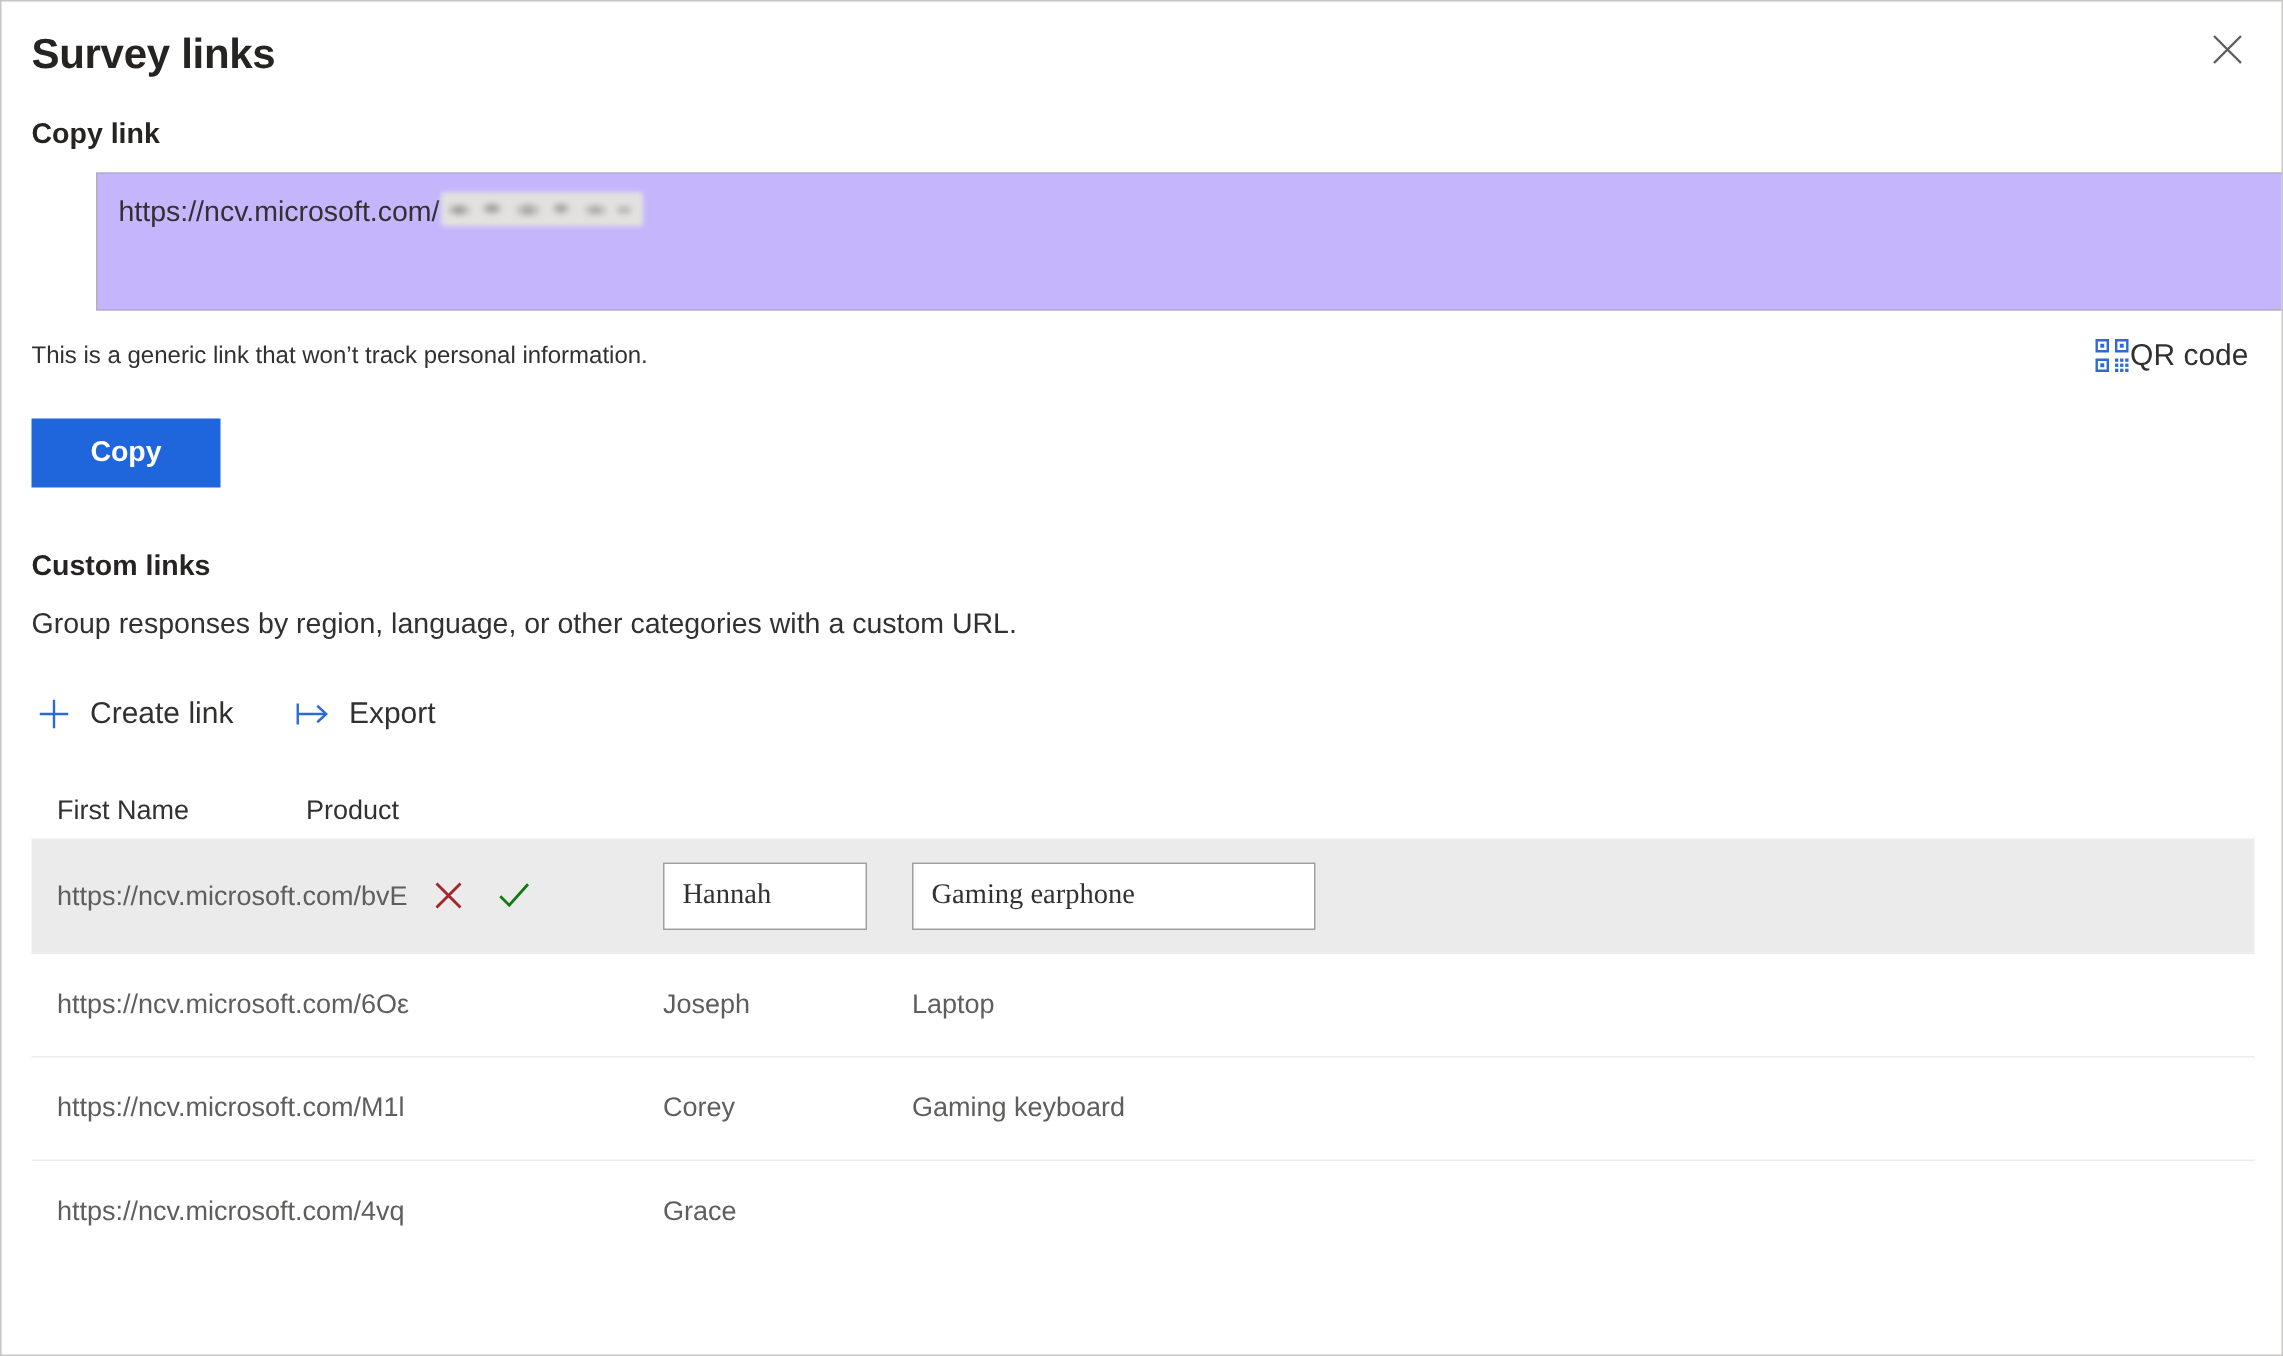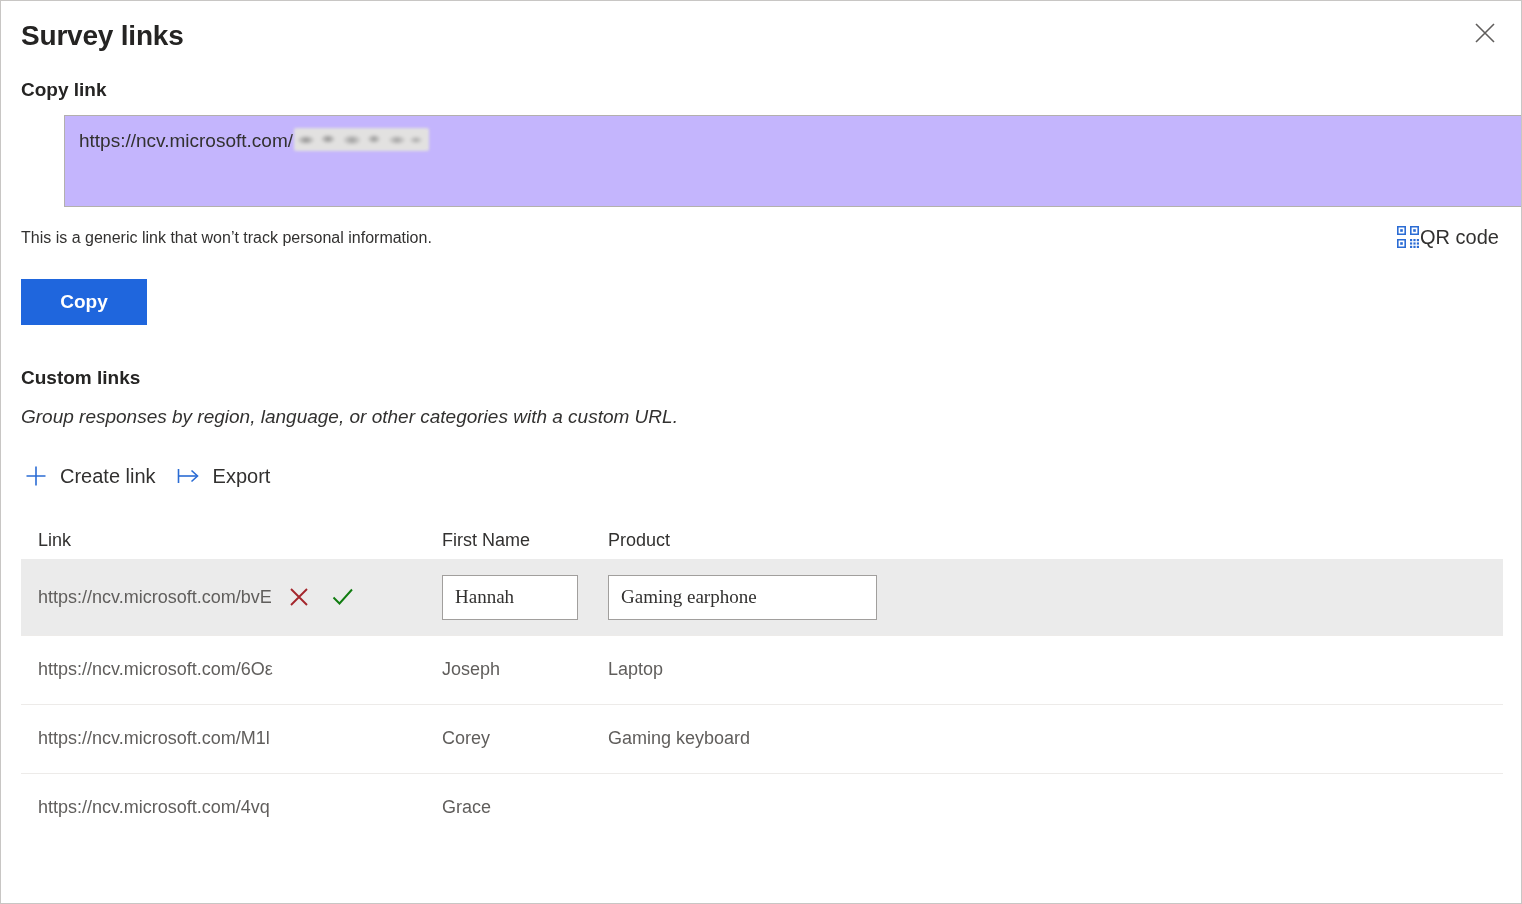--- a/index.html
+++ b/index.html
@@ -145,27 +145,26 @@
     font-weight: 600;
     color: #252423;
     margin: 42px 0 0 0;
     line-height: 1.2;
   }
   .section-sub {
     font-size: 19px;
     color: #323130;
     margin: 16px 0 0 0;
     line-height: 1.2;
-    font-style: italic;
   }
 
   .command-bar {
     display: flex;
     align-items: center;
-    gap: 16px;
+    gap: 36px;
     margin-top: 30px;
     height: 34px;
   }
   .command {
     display: flex;
     align-items: center;
     gap: 11px;
     cursor: pointer;
     background: transparent;
     border: none;
@@ -339,21 +338,20 @@
               <path d="M15.5 5.5 L21.5 11 L15.5 16.5"></path>
             </g>
           </svg>
         </span>
         <span class="command-label">Export</span>
       </button>
     </div>
 
     <div class="table">
       <div class="table-head">
-        <div class="th col-link">Link</div>
         <div class="th col-first">First Name</div>
         <div class="th col-prod">Product</div>
       </div>
 
       <div class="row selected">
         <div class="cell col-link cell-link">
           <span class="link-text">https://ncv.microsoft.com/bvE</span>
           <span class="row-actions">
             <button class="icon-btn" aria-label="Cancel">
               <svg width="22" height="22" viewBox="0 0 22 22">

